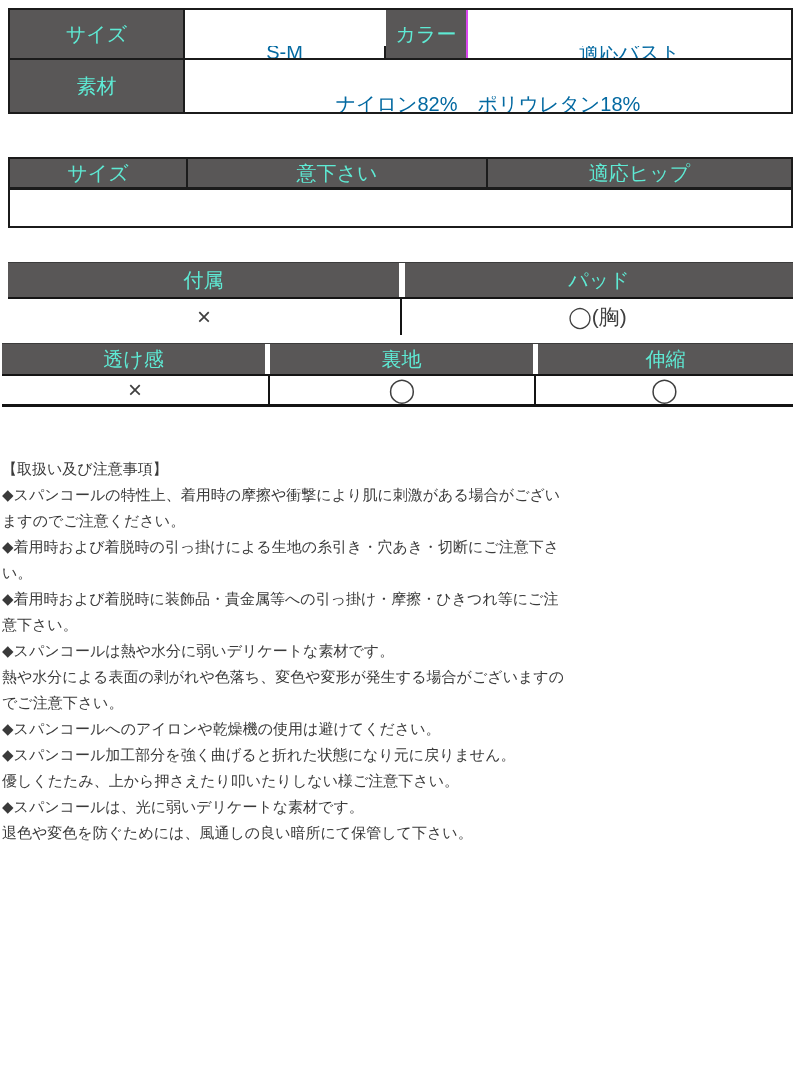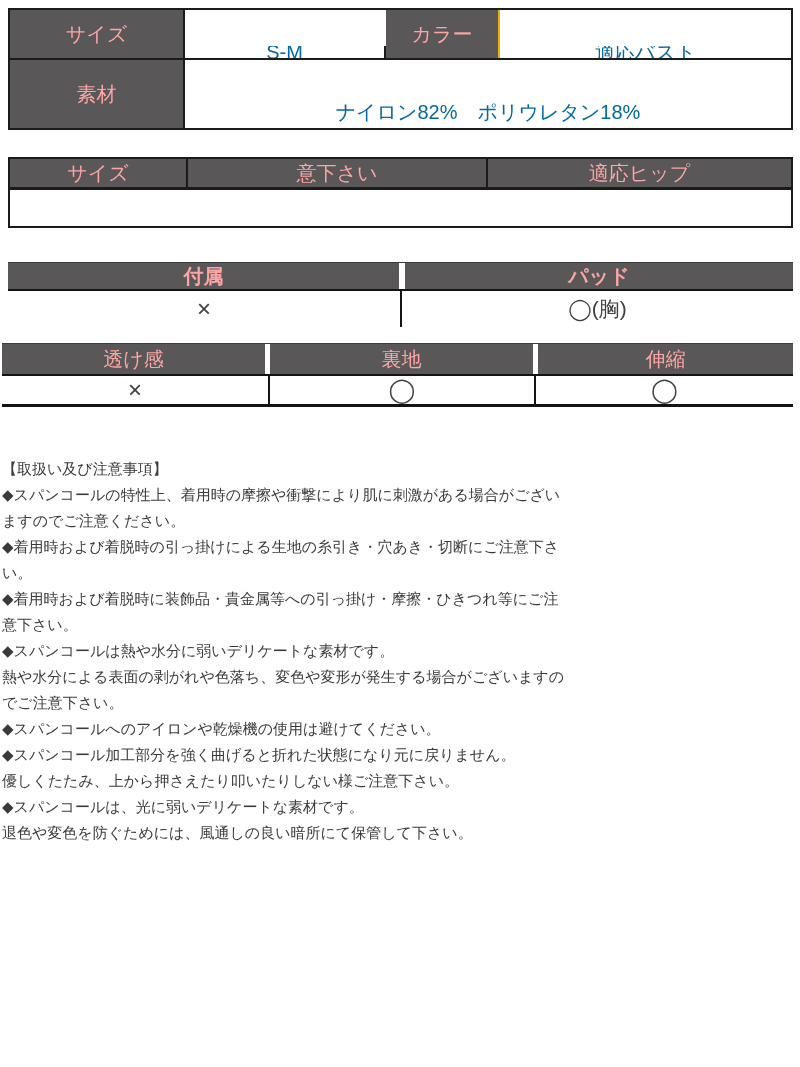--- a/index.html
+++ b/index.html
@@ -7,46 +7,46 @@
     width:800px; height:1067px; background:#ffffff; position:relative;
     font-family:"Liberation Sans","DejaVu Sans",sans-serif;
     -webkit-font-smoothing:antialiased;
   }
   .tbl { position:absolute; box-sizing:border-box; }
   .row { display:flex; box-sizing:border-box; }
   .cell {
     box-sizing:border-box; display:flex; align-items:center; justify-content:center;
     font-size:20px; overflow:hidden; white-space:nowrap;
   }
-  .hd { background:#595757; color:#fca5a5; }
+  .hd { background:#595757; color:#5eead4; }
   .val { color:#0369a1;margin-top:36px; }
 
   
   #spec-table { left:8px; top:8px; width:785px; border:2px solid #1b1b1b; }
   #spec-table .r1 { height:50px; border-bottom:2px solid #1b1b1b; }
-  #spec-table .r2 { height:68px; }
+  #spec-table .r2 { height:52px; }
   .c-size-h  { width:175px; border-right:2px solid #1b1b1b; }
   .c-size-v  { width:201px; border-right:2px solid #1b1b1b; }
-  .c-color-h { width:114px; border-right:2px solid #eab308; }
+  .c-color-h { width:82px; border-right:2px solid #d946ef; }
   .c-color-v { flex:1; }
   .c-mat-h   { width:175px; border-right:2px solid #1b1b1b; }
   .c-mat-v   { flex:1; }
 
   
   #meas-table { left:8px; top:157px; width:785px; border:2px solid #1b1b1b; }
   #meas-table .r1 { height:31px; border-bottom:3px solid #1b1b1b; }
   #meas-table .r2 { height:36px; }
   #meas-table .c1 { width:178px; border-right:2px solid #1b1b1b; }
   #meas-table .c2 { width:300px; border-right:2px solid #1b1b1b; }
   #meas-table .c3 { flex:1; }
   #meas-table .hd { font-size:20px; }
 
   
   #acc-table { left:8px; top:262px; width:785px; border-top:1px solid #3c3c3c; }
-  #acc-table .hrow { height:26px;font-weight:bold; }
+  #acc-table .hrow { height:34px; }
   #acc-table .hrow .cA { width:391px; margin-right:6px; }
   #acc-table .hrow .cB { flex:1; }
   #acc-table .drow { height:38px; border-top:2px solid #141414; }
   #acc-table .drow .cA { width:394px; border-right:2px solid #141414; }
   #acc-table .drow .cB { flex:1; }
 
   
   #feat-table { left:2px; top:343px; width:791px; border-top:1px solid #3c3c3c; }
   #feat-table .hrow { height:30px; }
   #feat-table .hrow .cA { width:263px; margin-right:5px;font-family:Liberation Mono, monospace; }

